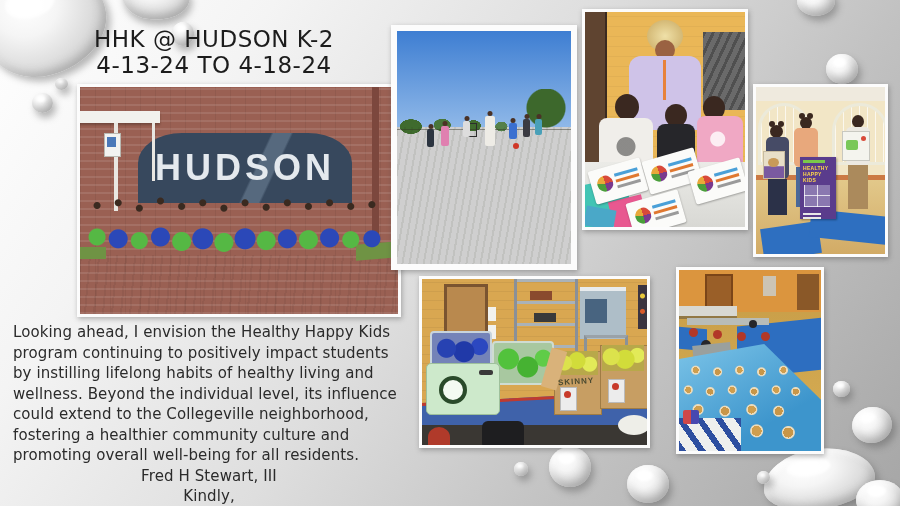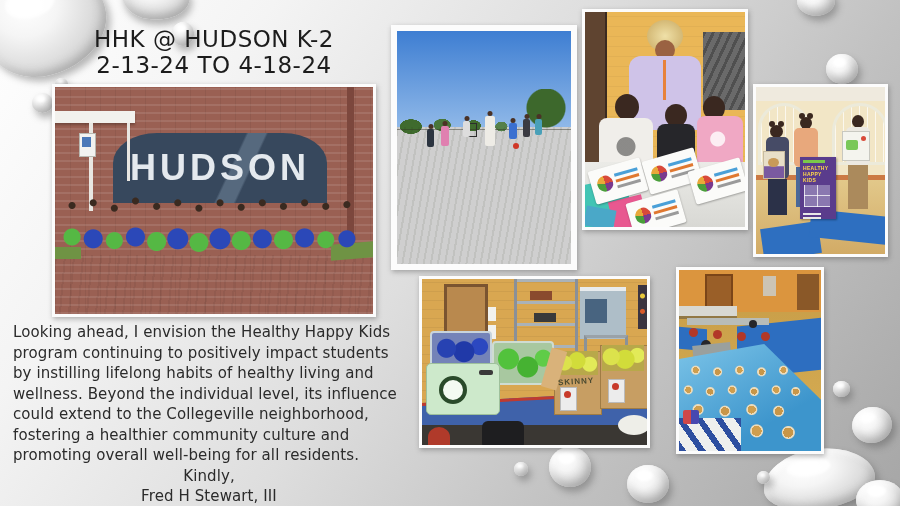--- a/index.html
+++ b/index.html
@@ -32,21 +32,21 @@
     color:#1c1c1c;font-size:23px;line-height:26px;letter-spacing:.5px;font-weight:400;}
   .bodytext{position:absolute;z-index:3;left:13px;top:322px;width:392px;color:#2b2b2b;
     font-size:15px;line-height:20.5px;letter-spacing:.1px;}
   .bodytext p{margin:0;}
   .center{text-align:center;}
   
   .photo{position:absolute;z-index:2;box-sizing:border-box;border:3px solid #fcfcfc;overflow:hidden;
     box-shadow:1px 2px 5px rgba(70,70,70,.4);background:#cfcfcf;}
   .layer{position:absolute;}
   
-  .p-school{left:52px;top:84px;width:324px;height:233px;}
+  .p-school{left:77px;top:84px;width:324px;height:233px;}
   .sg-brick{inset:0;background-color:#9a6053;
     background-image:repeating-linear-gradient(0deg,rgba(255,255,255,.10) 0 2px,transparent 2px 8px),
     repeating-linear-gradient(90deg,rgba(0,0,0,.06) 0 1px,transparent 1px 15px);}
   .sg-pilaster{left:292px;top:0;width:7px;height:165px;background:#7c473d;}
   .sg-win{left:58px;top:46px;width:214px;height:70px;background:linear-gradient(115deg,#37485d 54%,#56697e 55% 62%,#37485d 63%);
     border-radius:44px 44px 0 0/30px 30px 0 0;display:flex;align-items:center;justify-content:center;}
   .sg-sign{font-family:"Liberation Sans",sans-serif;font-weight:bold;font-size:36px;color:#e4e9ee;letter-spacing:4px;}
   .sg-roof{left:-2px;top:24px;width:82px;height:12px;background:#f2f1ed;box-shadow:0 2px 2px rgba(60,40,30,.4);}
   .sg-post1{left:34px;top:36px;width:4px;height:88px;background:#e9e7e2;}
   .sg-post2{left:72px;top:36px;width:3px;height:58px;background:#e9e7e2;}
@@ -272,21 +272,21 @@
   <div class="drop d9"></div>
   <div class="drop d10"></div>
   <div class="drop d11"></div>
   <div class="drop d12"></div>
   <div class="drop d13"></div>
   <div class="drop d14"></div>
   <div class="drop d15"></div>
 
   <div class="title">
     <div>HHK @ HUDSON K-2</div>
-    <div>2-13-24 TO 4-18-24</div>
+    <div>4-13-24 TO 4-18-24</div>
   </div>
 
   <div class="photo p-school">
     <div class="layer sg-brick"></div>
     <div class="layer sg-pilaster"></div>
     <div class="layer sg-win">
       <span class="sg-sign">HUDSON</span>
     </div>
     <div class="layer sg-roof"></div>
     <div class="layer sg-post1"></div>
@@ -413,17 +413,17 @@
     <span class="dot sn-stoolk s6"></span>
     <div class="layer sn-mat"></div>
     <div class="layer sn-table"></div>
     <div class="layer sn-cups"></div>
     <div class="layer sn-jersey"></div>
     <div class="layer sn-logo"></div>
   </div>
 
   <div class="bodytext">
     <p>Looking ahead, I envision the Healthy Happy Kids program continuing to positively impact students by instilling lifelong habits of healthy living and wellness. Beyond the individual level, its influence could extend to the Collegeville neighborhood, fostering a healthier community culture and promoting overall well-being for all residents.</p>
+    <div class="center">Fred H Stewart, III</div>
     <div class="center">Kindly,</div>
-    <div class="center">Fred H Stewart, III</div>
   </div>
 
 </div>
 
 </body></html>

